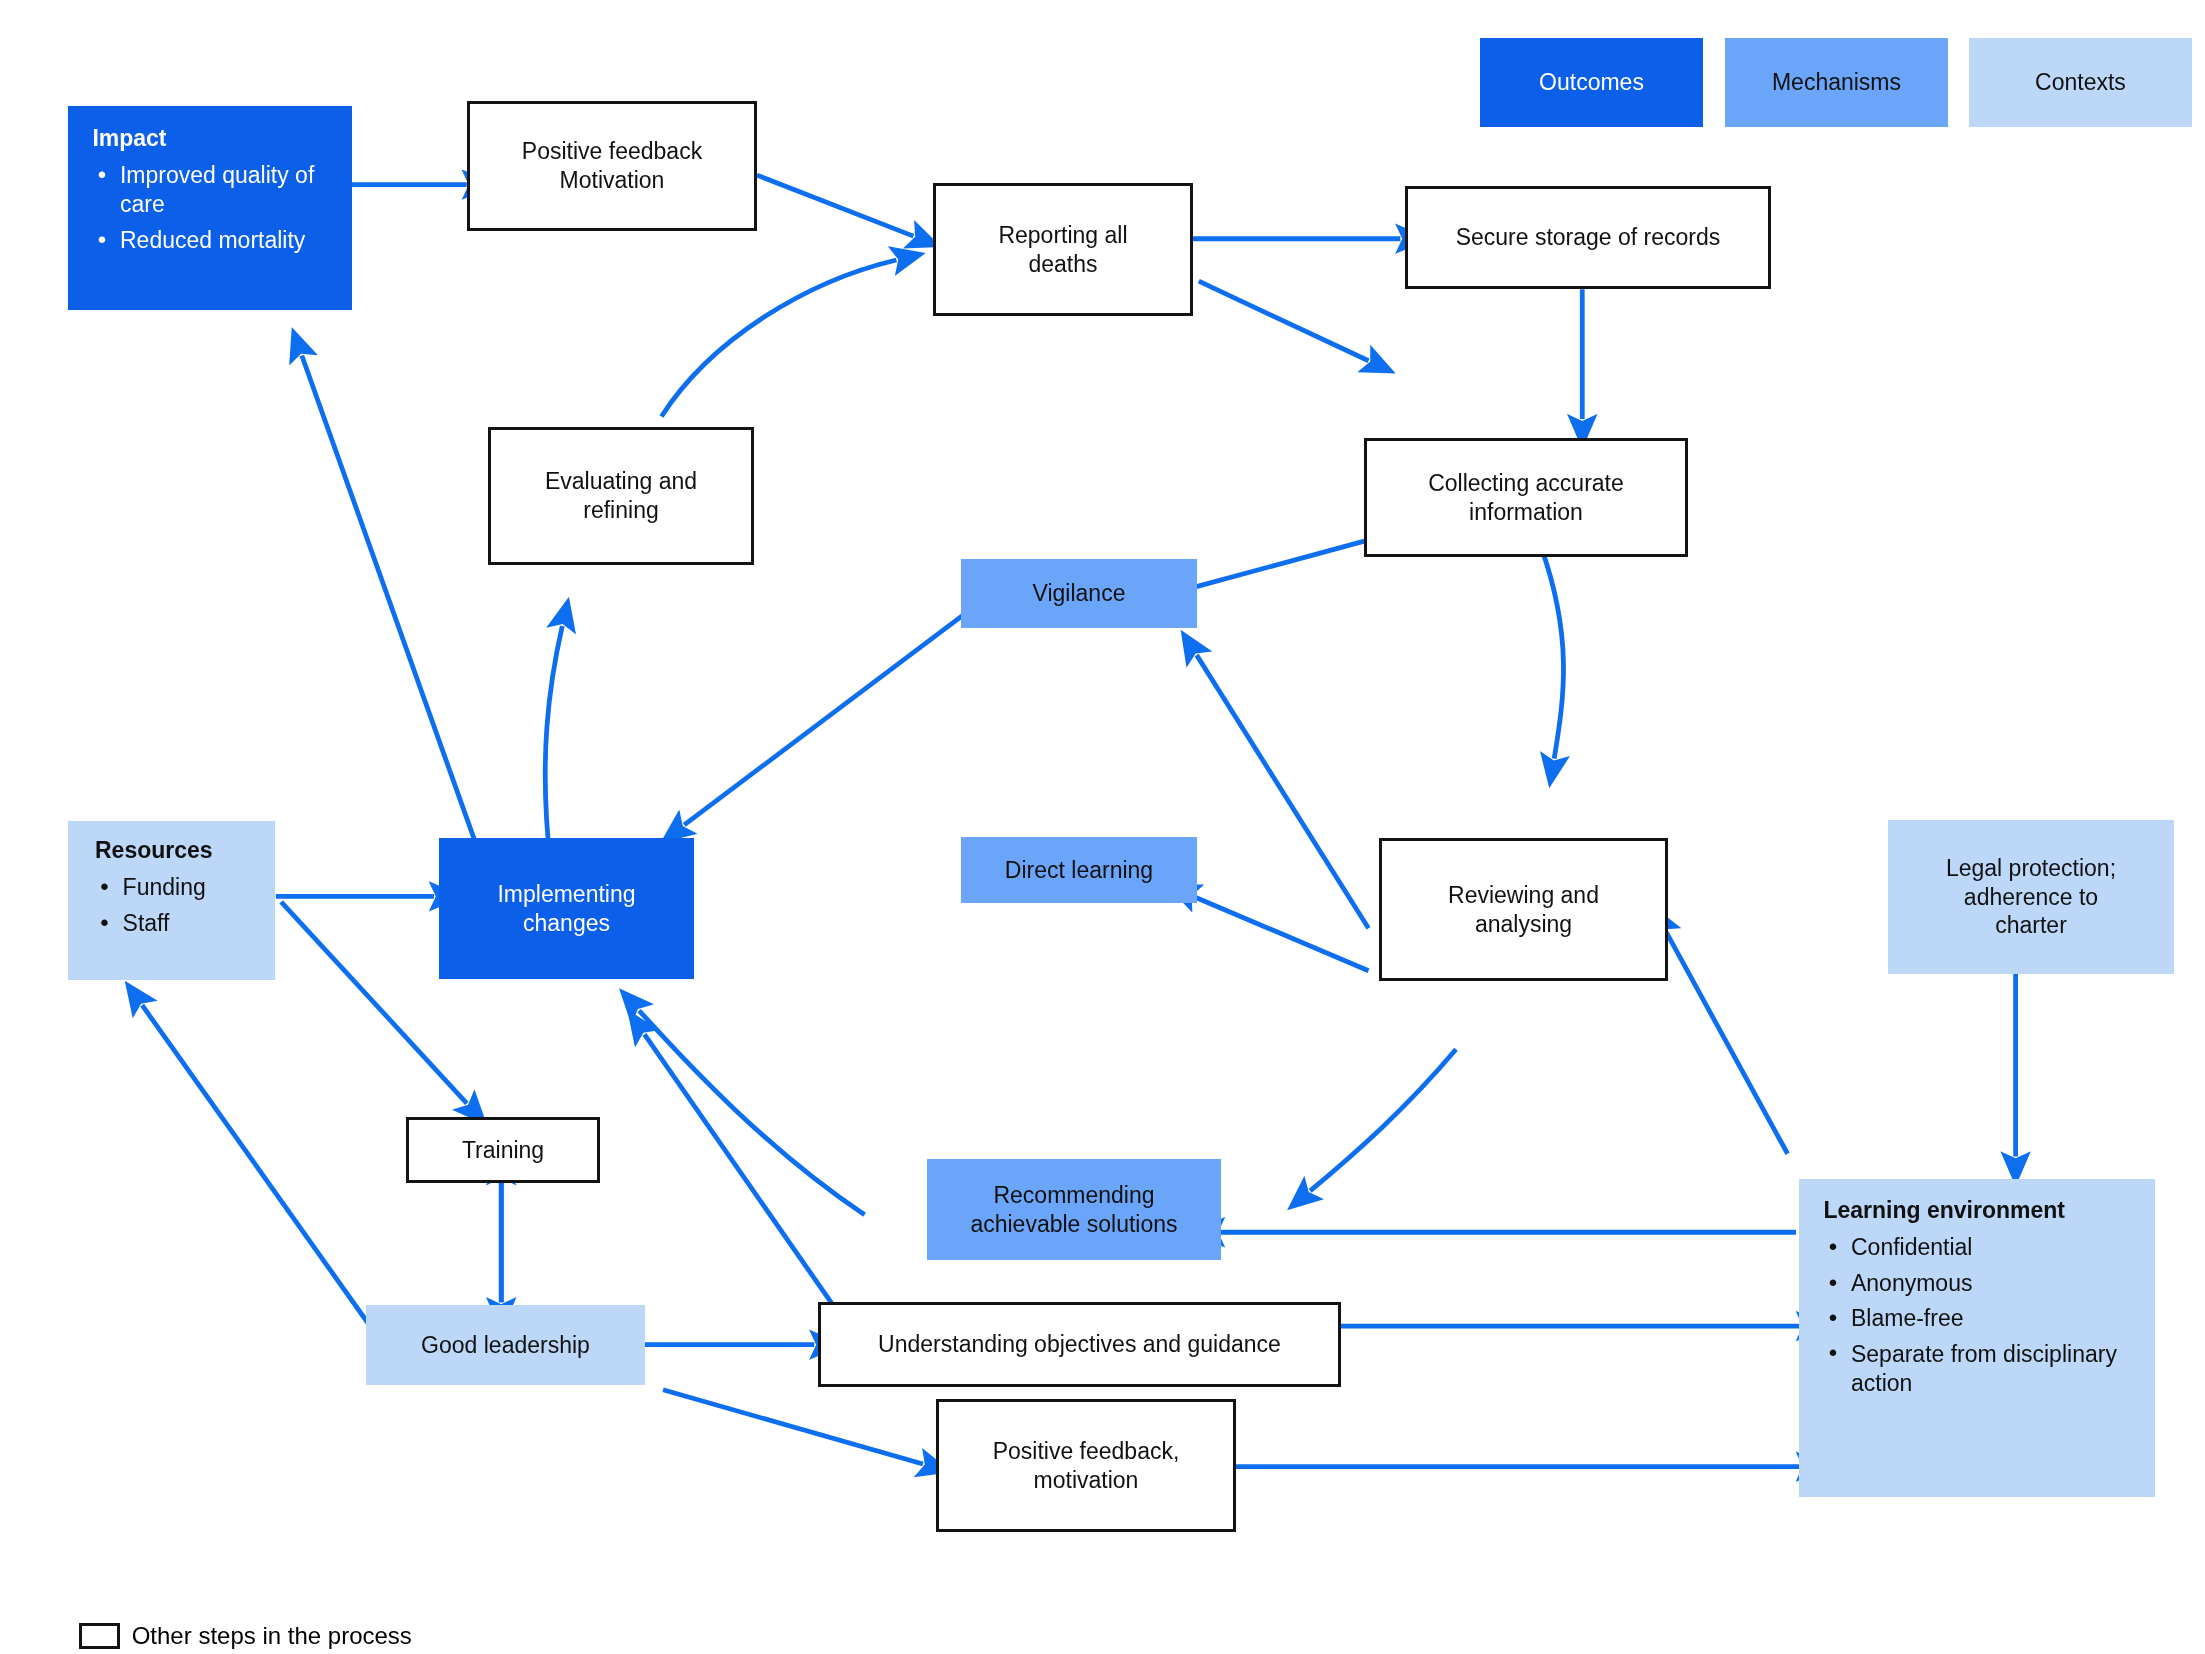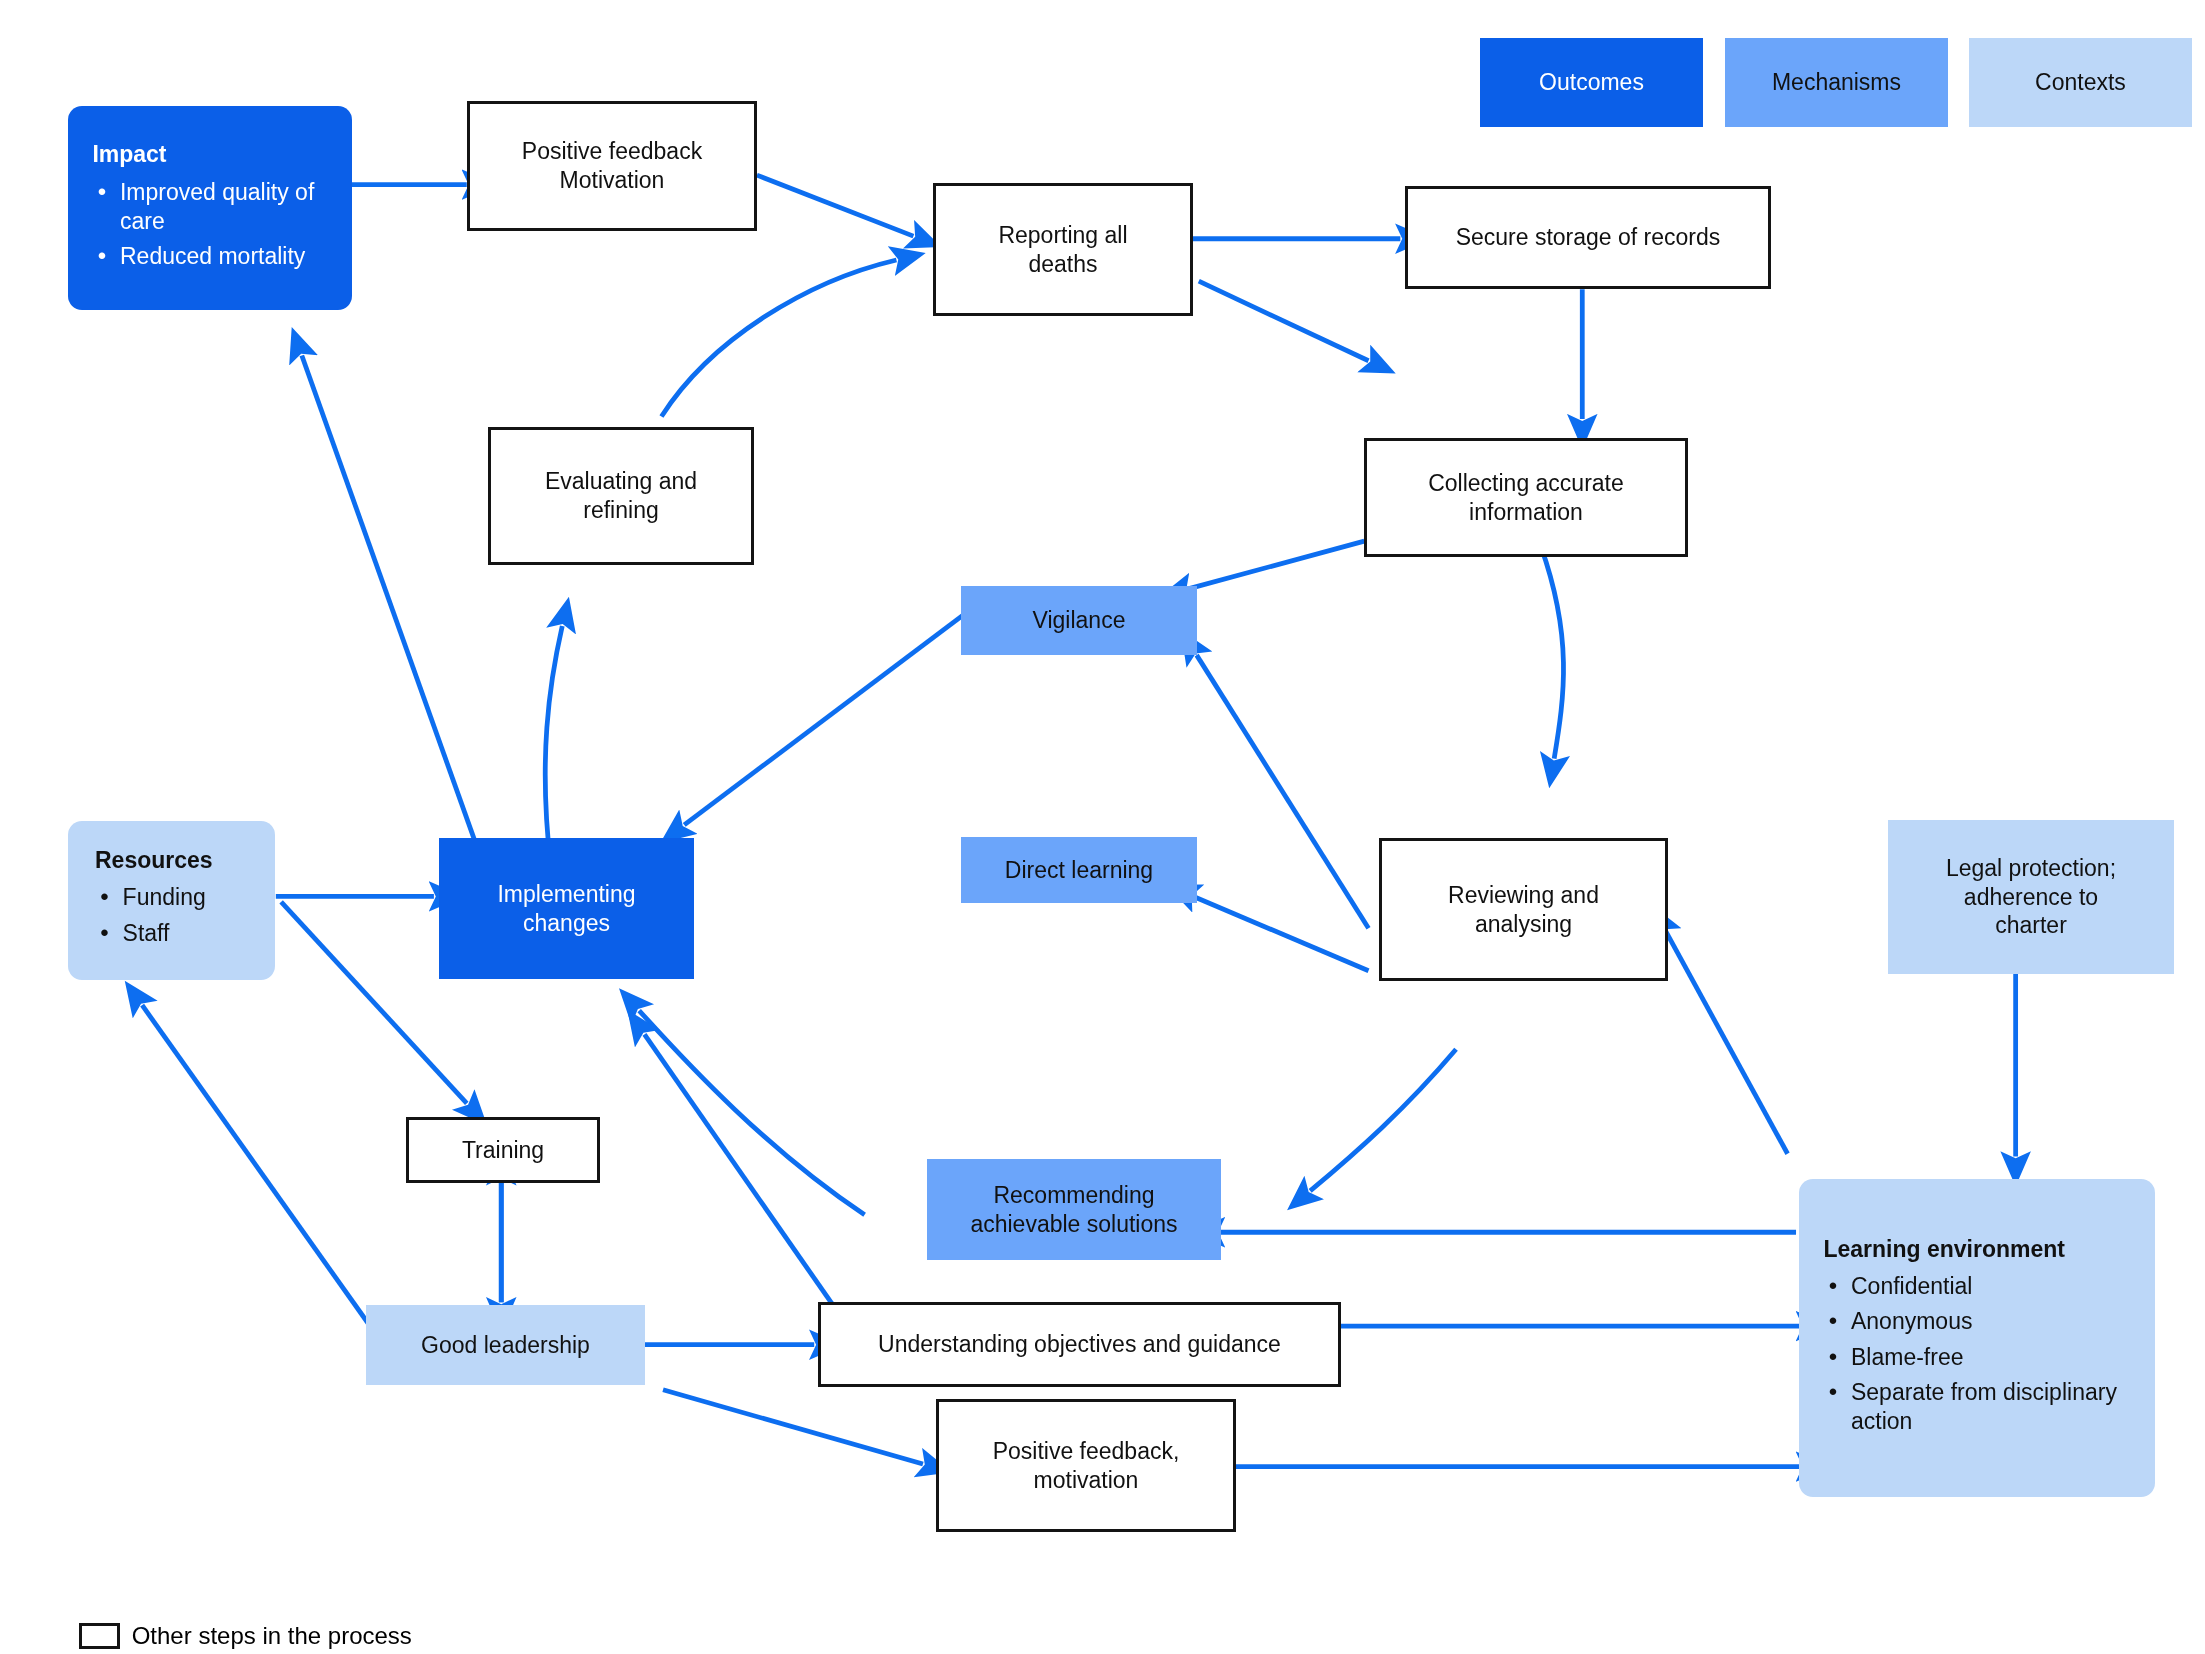--- a/index.html
+++ b/index.html
@@ -9,21 +9,21 @@
 
   .node{position:absolute;box-sizing:border-box;display:flex;flex-direction:column;
         justify-content:center;align-items:center;text-align:center;line-height:1.26;}
   .node .t{display:block;}
 
   .outcome{background:#0B5FE8;color:#ffffff;}
   .mechanism{background:#6BA5FA;color:#111111;}
   .context{background:#BCD7F8;color:#111111;}
   .other{background:#ffffff;color:#111111;border:3.7px solid #141414;}
 
-  .listbox{align-items:flex-start;text-align:left;padding:18px 16px 16px 24.4px;justify-content:center;border-radius:14px;}
+  .listbox{align-items:flex-start;text-align:left;padding:18px 16px 16px 24.4px;justify-content:flex-start;}
   .listbox .hdr{font-weight:bold;display:block;margin-bottom:2.1px;}
   .listbox ul{list-style:none;margin:0;padding:0;}
   .listbox li{position:relative;padding-left:27.6px;margin:6.4px 0;}
   .listbox li::before{content:"\2022";position:absolute;left:5.3px;top:-1.1px;font-size:1.05em;}
 
   
   #legend{position:absolute;display:flex;}
   #legend .sw{width:223px;height:89px;display:flex;align-items:center;justify-content:center;}
   #legend .sw.s0{background:#0B5FE8;color:#fff;}
   #legend .sw.s1{background:#6BA5FA;color:#111;}
@@ -128,21 +128,21 @@
   <div class="node other" style="left:1364px;top:438px;width:324px;height:119px;font-size:23px;">
     <span class="t">Collecting accurate</span>
     <span class="t">information</span>
   </div>
 
   <div class="node other" style="left:488px;top:427px;width:266px;height:138px;font-size:23px;">
     <span class="t">Evaluating and</span>
     <span class="t">refining</span>
   </div>
 
-  <div class="node mechanism" style="left:961px;top:559px;width:236px;height:69px;font-size:23px;margin-top:27px;">
+  <div class="node mechanism" style="left:961px;top:559px;width:236px;height:69px;font-size:23px;">
     <span class="t">Vigilance</span>
   </div>
 
   <div class="node mechanism" style="left:961px;top:837px;width:236px;height:66px;font-size:23px;">
     <span class="t">Direct learning</span>
   </div>
 
   <div class="node other" style="left:1379px;top:838px;width:289px;height:143px;font-size:23px;">
     <span class="t">Reviewing and</span>
     <span class="t">analysing</span>

